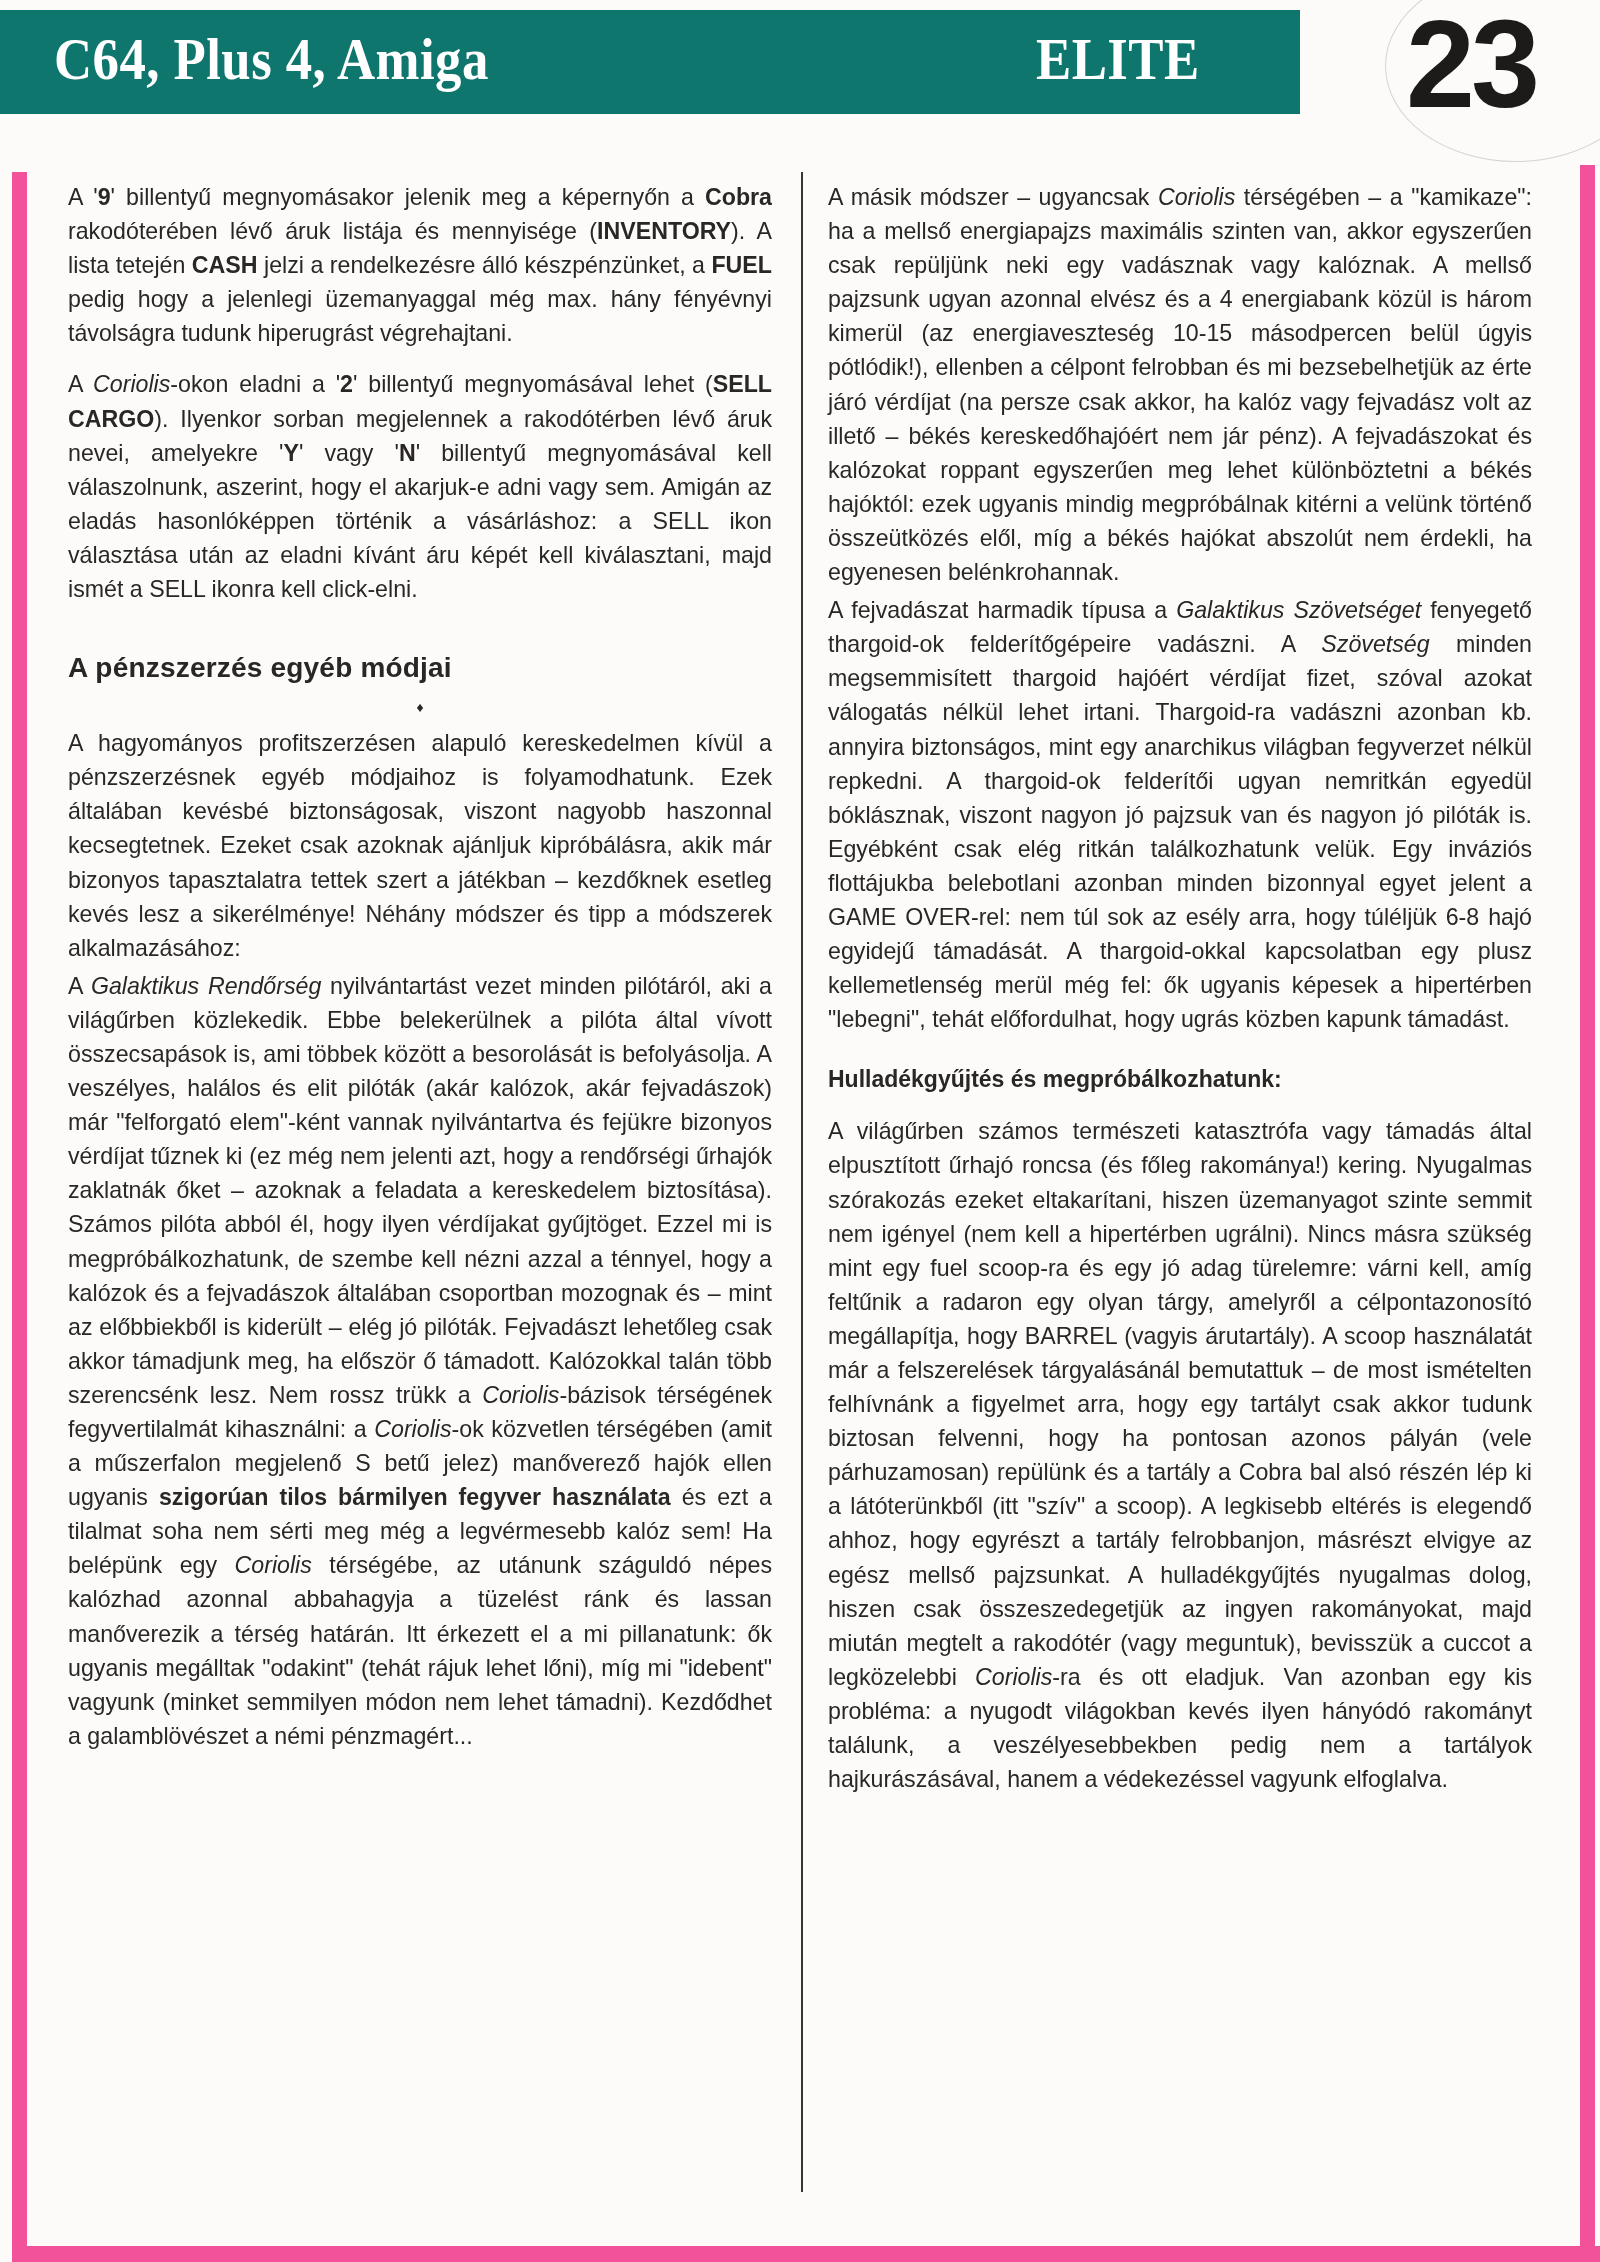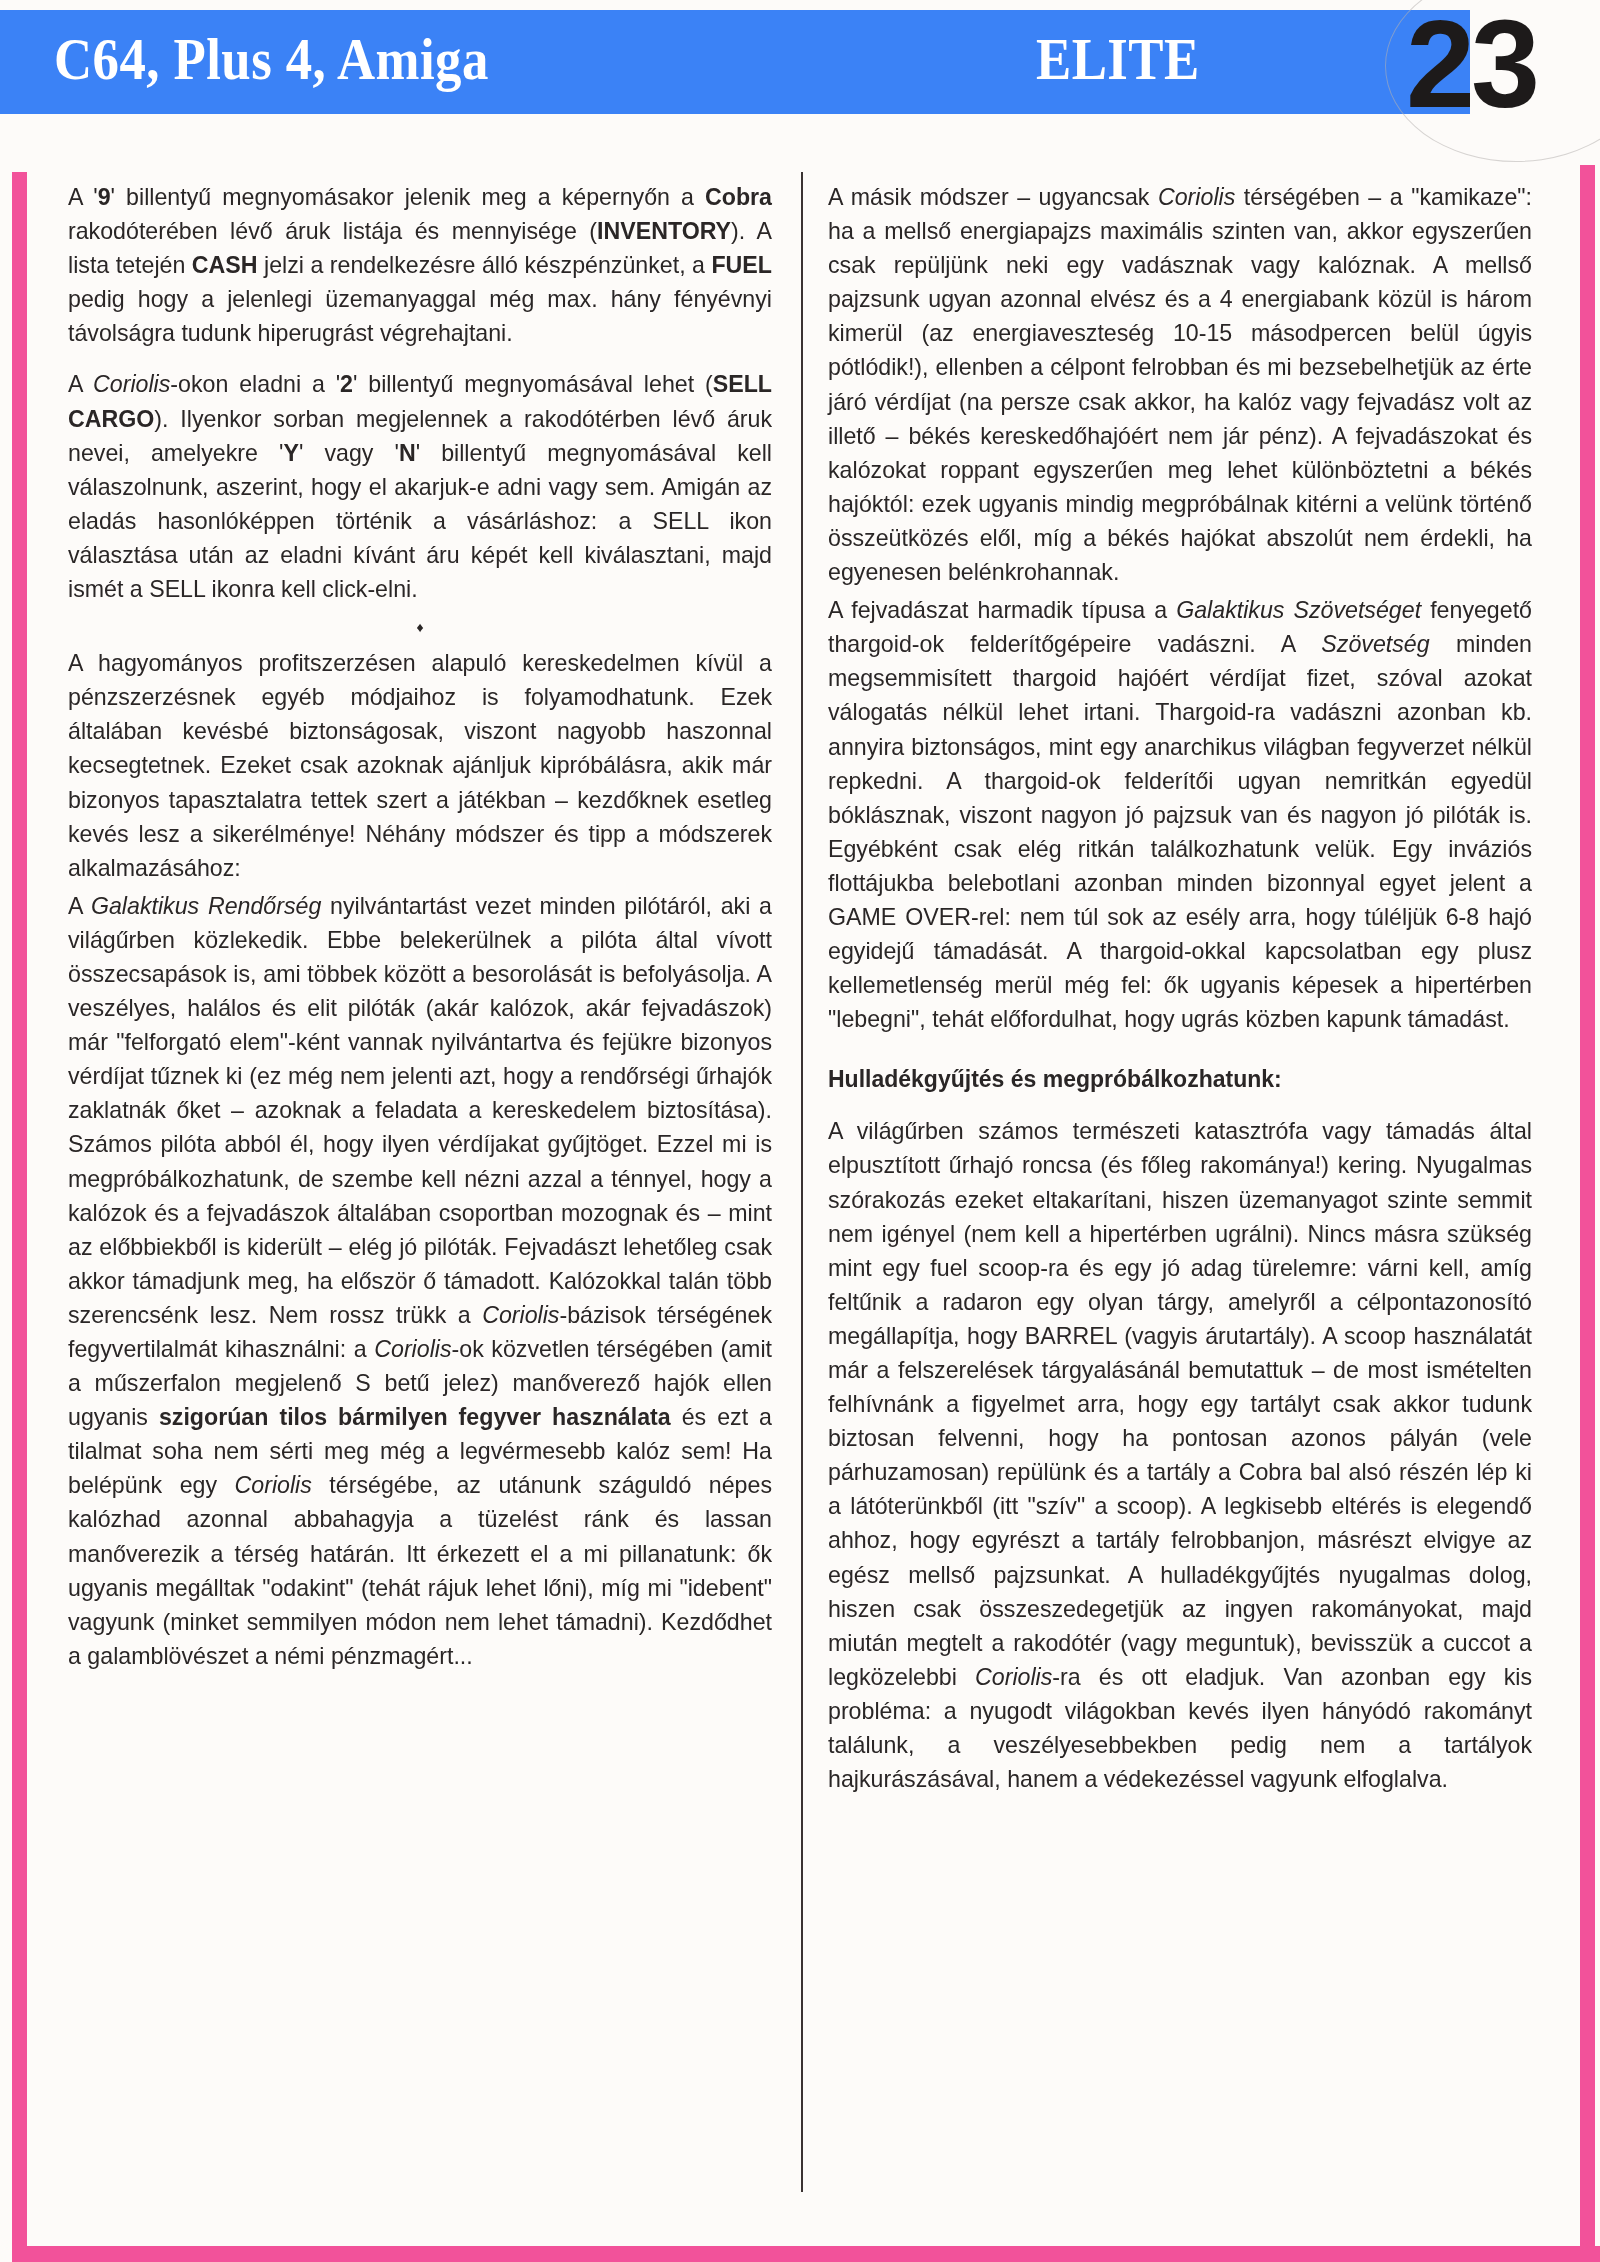--- a/index.html
+++ b/index.html
@@ -3,22 +3,22 @@
 <meta charset="utf-8">
 <style>
   html, body { margin:0; padding:0; }
   body {
     width:1600px; height:2262px; position:relative; overflow:hidden;
     background:#fdfbf9;
     font-family:"Liberation Sans", "DejaVu Sans", sans-serif;
     color:#2a2626;
   }
   .banner {
-    position:absolute; left:0; top:10px; width:1470px; height:104px;
-    background:#3b82f6;
+    position:absolute; left:0; top:10px; width:1300px; height:104px;
+    background:#0f766e;
   }
   .banner .left-title, .banner .right-title {
     position:absolute; top:14px; color:#ffffff;
     font-family:"Liberation Serif", "DejaVu Serif", serif;
     font-weight:bold; font-size:60px; line-height:70px;
     transform:scaleX(0.88); transform-origin:left center;
     letter-spacing:0.5px;
   }
   .banner .left-title { left:54px; }
   .banner .right-title { left:1036px; }
@@ -68,20 +68,21 @@
 <div class="frame-bottom"></div>
 <div class="col-rule"></div>
 
 <div class="col left">
   <p>
     <span>A '</span><b>9</b><span>' billentyű megnyomásakor jelenik meg a képer­nyőn a </span><b>Cobra</b><span> rakodóterében lévő áruk listája és mennyisége (</span><b>INVENTORY</b><span>). A lista tetején </span><b>CASH</b><span> jelzi a rendelkezésre álló készpénzünket, a </span><b>FUEL</b><span> pedig hogy a jelenlegi üzemanyaggal még max. hány fény­évnyi távolságra tudunk hiperugrást végrehajtani.</span>
   </p>
   <p class="tight">
     <span>A </span><i>Coriolis</i><span>-okon eladni a '</span><b>2</b><span>' billentyű megnyomásával lehet (</span><b>SELL CARGO</b><span>). Ilyenkor sorban megjelennek a rakodótérben lévő áruk nevei, amelyekre '</span><b>Y</b><span>' vagy '</span><b>N</b><span>' billentyű megnyomásával kell válaszolnunk, aszerint, hogy el akarjuk-e adni vagy sem. Amigán az eladás hasonlóképpen történik a vásárláshoz: a SELL ikon választása után az eladni kívánt áru képét kell kivá­lasztani, majd ismét a SELL ikonra kell click-elni.</span>
   </p>
+  <h2>A pénzszerzés egyéb módjai</h2>
   <span class="bullet-mark">♦</span>
   <p class="tight">A hagyományos profitszerzésen alapuló kereskedel­men kívül a pénzszerzésnek egyéb módjaihoz is fo­lyamodhatunk. Ezek általában kevésbé biztonságo­sak, viszont nagyobb haszonnal kecsegtetnek. Eze­ket csak azoknak ajánljuk kipróbálásra, akik már bi­zonyos tapasztalatra tettek szert a játékban – kez­dőknek esetleg kevés lesz a sikerélménye! Néhány módszer és tipp a módszerek alkalmazásához:</p>
   <p>
     <span>A </span><i>Galaktikus Rendőrség</i><span> nyilvántartást vezet minden pilótáról, aki a világűrben közlekedik. Ebbe belekerül­nek a pilóta által vívott összecsapások is, ami többek között a besorolását is befolyásolja. A veszélyes, ha­lálos és elit pilóták (akár kalózok, akár fejvadászok) már "felforgató elem"-ként vannak nyilvántartva és fejükre bizonyos vérdíjat tűznek ki (ez még nem je­lenti azt, hogy a rendőrségi űrhajók zaklatnák őket – azoknak a feladata a kereskedelem biztosítása). Szá­mos pilóta abból él, hogy ilyen vérdíjakat gyűjtöget. Ezzel mi is megpróbálkozhatunk, de szembe kell nézni azzal a ténnyel, hogy a kalózok és a fejvadá­szok általában csoportban mozognak és – mint az előbbiekből is kiderült – elég jó pilóták. Fejvadászt lehetőleg csak akkor támadjunk meg, ha először ő támadott. Kalózokkal talán több szerencsénk lesz. Nem rossz trükk a </span><i>Coriolis</i><span>-bázisok térségének fegy­vertilalmát kihasználni: a </span><i>Coriolis</i><span>-ok közvetlen térsé­gében (amit a műszerfalon megjelenő S betű jelez) manőverező hajók ellen ugyanis </span><b>szigorúan tilos bár­milyen fegyver használata</b><span> és ezt a tilalmat soha nem sérti meg még a legvérmesebb kalóz sem! Ha belépünk egy </span><i>Coriolis</i><span> térségébe, az utánunk szágul­dó népes kalózhad azonnal abbahagyja a tüzelést ránk és lassan manőverezik a térség határán. Itt ér­kezett el a mi pillanatunk: ők ugyanis megálltak "oda­kint" (tehát rájuk lehet lőni), míg mi "idebent" va­gyunk (minket semmilyen módon nem lehet támad­ni). Kezdődhet a galamblövészet a némi pénz­magért...</span>
   </p>
 </div>
 
 <div class="col right">
   <p class="tight">
     <span>A másik módszer – ugyancsak </span><i>Coriolis</i><span> térségében – a "kamikaze": ha a mellső energiapajzs maximális szinten van, akkor egyszerűen csak repüljünk neki egy vadásznak vagy kalóznak. A mellső pajzsunk ugyan azonnal elvész és a 4 energiabank közül is há­rom kimerül (az energiaveszteség 10-15 másodper­cen belül úgyis pótlódik!), ellenben a célpont felrob­ban és mi bezsebelhetjük az érte járó vérdíjat (na persze csak akkor, ha kalóz vagy fejvadász volt az il­lető – békés kereskedőhajóért nem jár pénz). A fej­vadászokat és kalózokat roppant egyszerűen meg le­het különböztetni a békés hajóktól: ezek ugyanis mindig megpróbálnak kitérni a velünk történő össze­ütközés elől, míg a békés hajókat abszolút nem ér­dekli, ha egyenesen belénkrohannak.</span>

